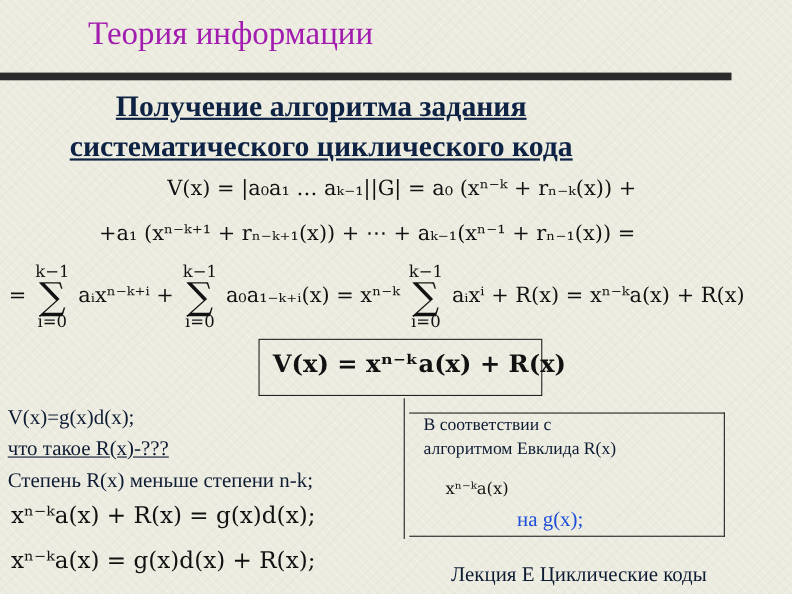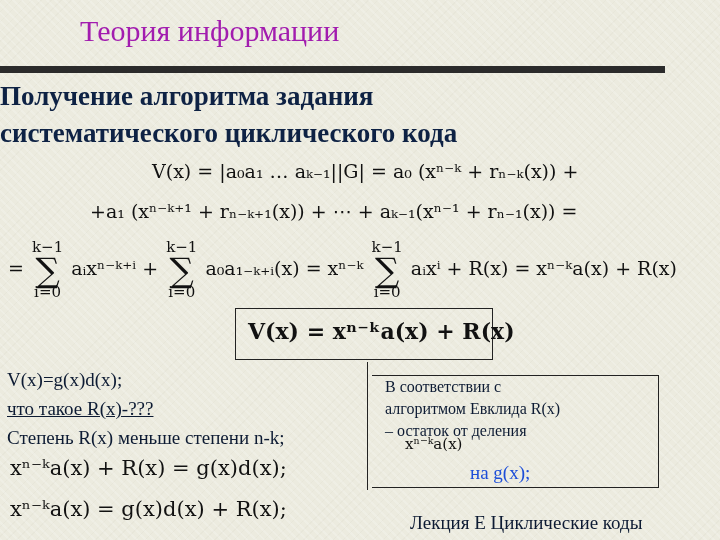--- a/index.html
+++ b/index.html
@@ -8,21 +8,21 @@
     background:#ecebdf;
     background-image:
       repeating-linear-gradient(45deg, rgba(255,255,255,0.18) 0 2px, transparent 2px 6px),
       repeating-linear-gradient(-45deg, rgba(200,198,180,0.12) 0 1px, transparent 1px 7px);
     font-family:"Liberation Serif", serif;
     color:#111;
   }
   .abs { position:absolute; }
   .title { left:80px; top:14px; font-size:30px; color:#a21caf; white-space:nowrap; }
   .title-bar { left:0; top:66px; width:665px; height:7px; background:#2b2b2b; }
-  .subtitle { left:0; width:584px; text-align:left; font-weight:bold; font-size:27px; color:#0e2244; line-height:37px; }
+  .subtitle { left:0; width:584px; text-align:center; font-weight:bold; font-size:27px; color:#0e2244; text-decoration:underline; line-height:37px; }
   .math { font-family:"DejaVu Serif", serif; font-size:19px; color:#111; white-space:nowrap; }
   .sumblk { display:inline-block; text-align:center; vertical-align:middle; line-height:1; margin:0 2px; }
   .sumblk .lim { display:block; font-size:15px; }
   .sumblk .sig { display:block; font-size:34px; line-height:30px; }
   .boxed { left:235px; top:308px; width:258px; height:52px; border:1px solid #222; box-sizing:border-box; }
   .boxed-formula { left:248px; top:318px; font-size:22px; font-weight:bold; }
   .vline { left:367px; top:362px; width:1px; height:128px; background:#222; }
   .rbox { left:372px; top:375px; width:287px; height:113px; border-top:1px solid #222; border-right:1px solid #222; border-bottom:1px solid #222; box-sizing:border-box; }
   .rtext { left:385px; top:376px; font-size:16px; color:#0d1b33; line-height:22px; }
   .rformula { left:385px; top:435px; font-size:15px;margin-left:20px; }
@@ -77,18 +77,17 @@
 <div class="abs ltext u" style="top:398px;">что такое R(x)-???</div>
 <div class="abs ltext" style="top:427px;">Степень R(x) меньше степени n-k;</div>
 <div class="abs math lform" style="top:456px;">xⁿ⁻ᵏa(x) + R(x) = g(x)d(x);</div>
 <div class="abs math lform" style="top:497px;">xⁿ⁻ᵏa(x) = g(x)d(x) + R(x);</div>
 
 <div class="abs vline"></div>
 <div class="abs rbox"></div>
 <div class="abs rtext">
   <div>В соответствии с</div>
   <div>алгоритмом Евклида R(x)</div>
-  <div>– остаток от деления</div>
 </div>
 <div class="abs math rformula">xⁿ⁻ᵏa(x)</div>
 <div class="abs rtail">на g(x);</div>
 
 <div class="abs footer">Лекция Е Циклические коды</div>
 
 </body></html>

